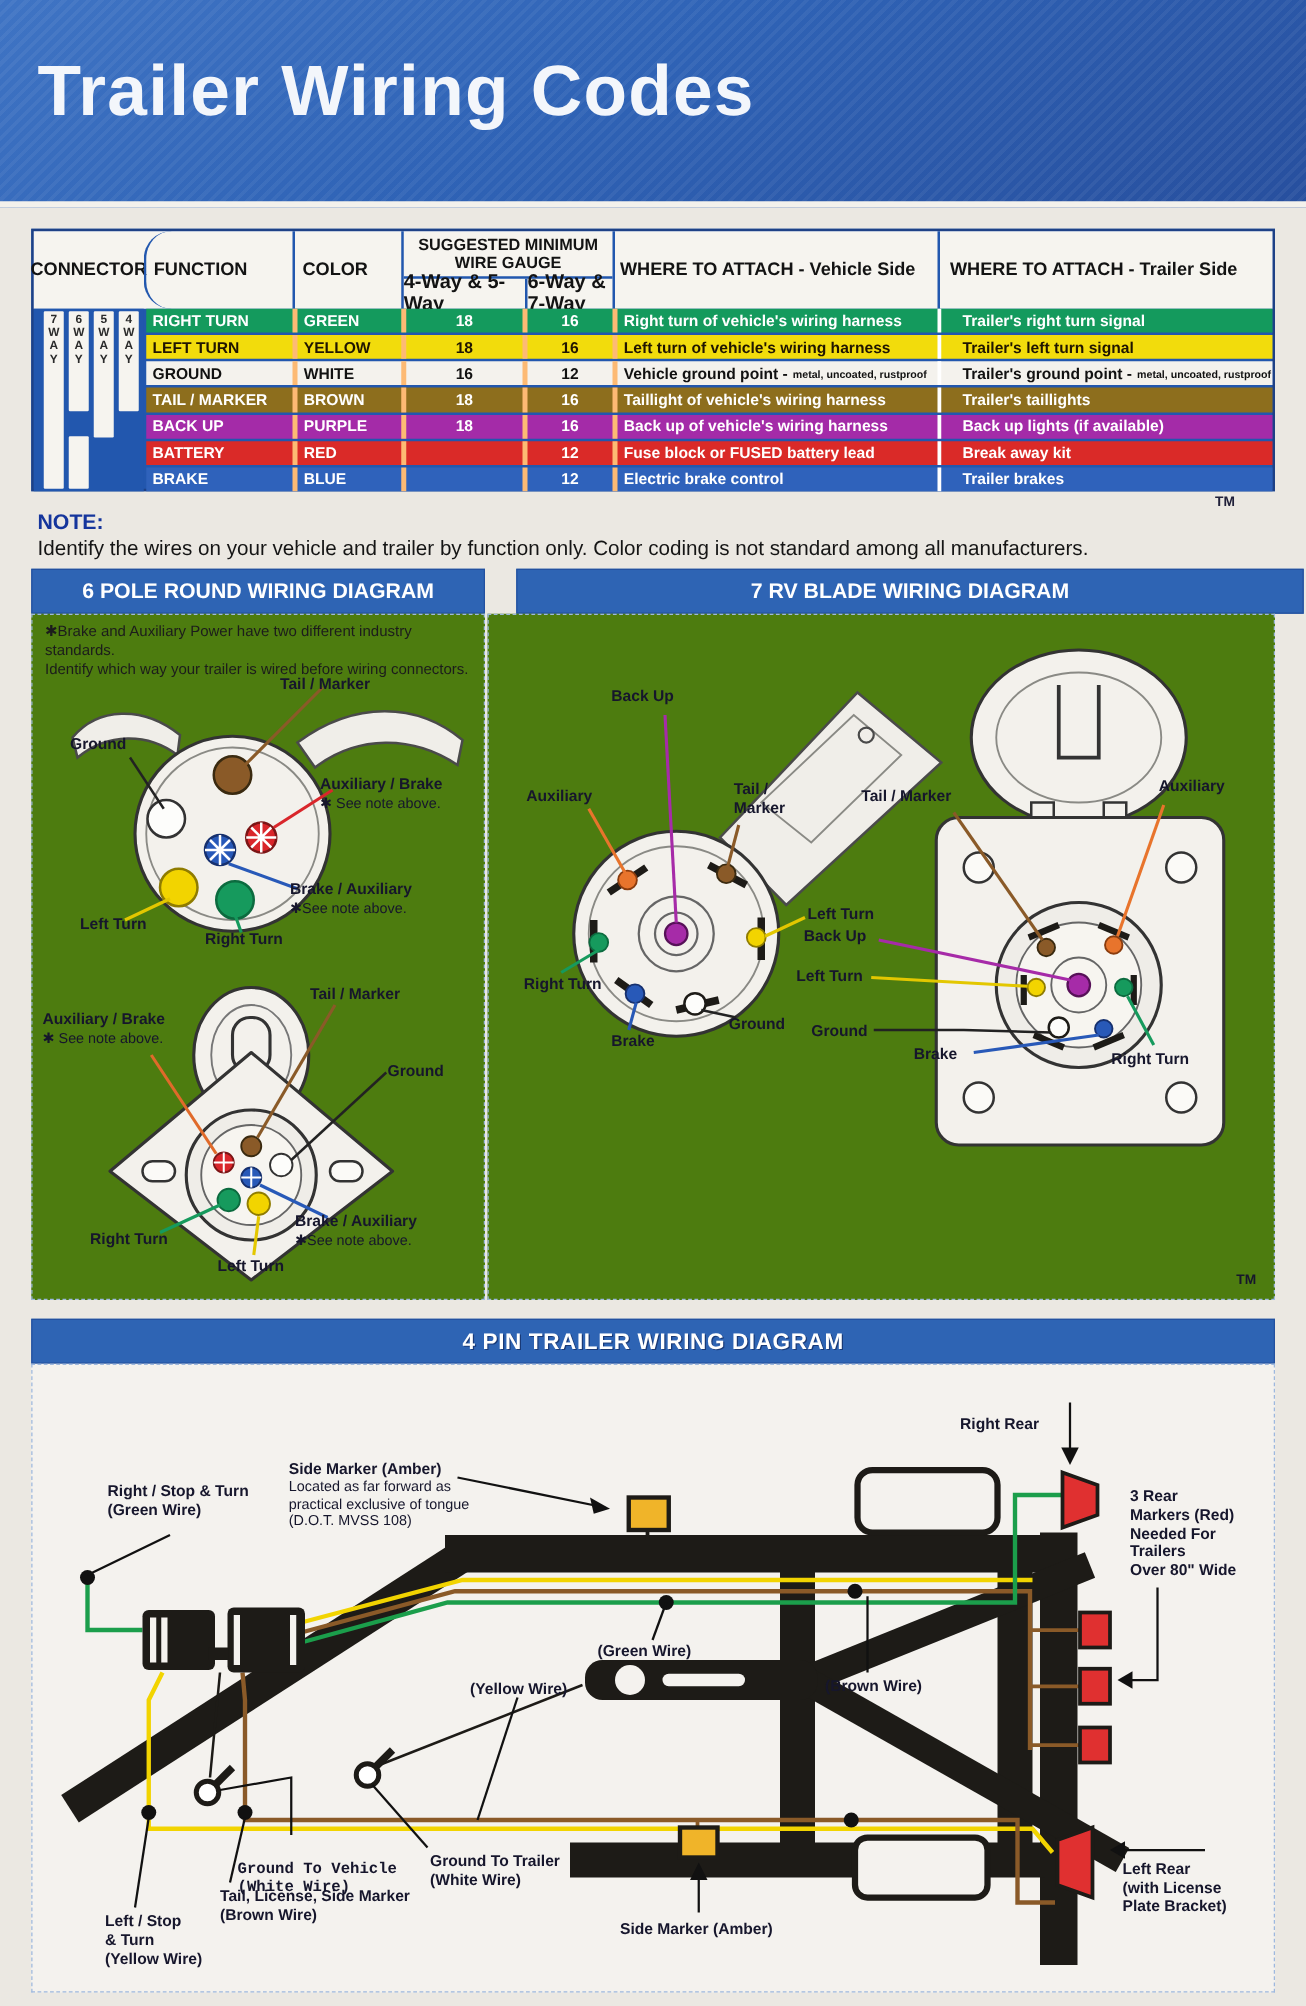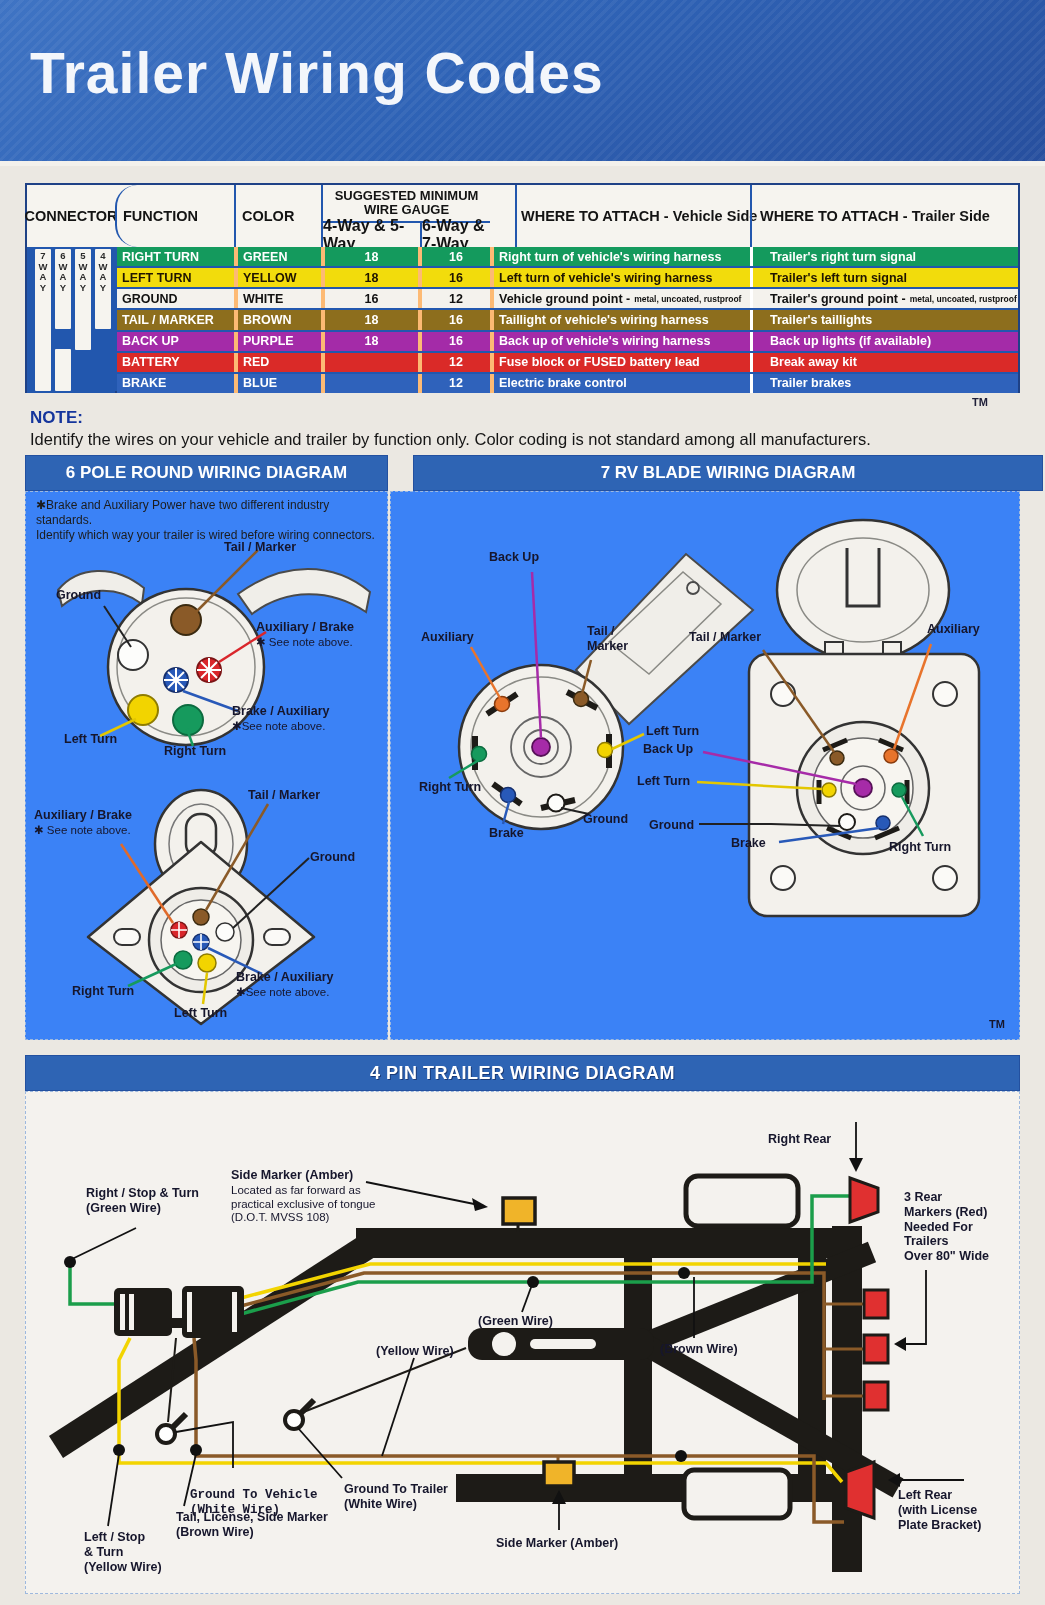--- a/index.html
+++ b/index.html
@@ -53,21 +53,21 @@
 
   
   .notelabel{position:absolute;left:30px;top:408px;font-size:17px;font-weight:bold;color:#15359c;}
   .notetext{position:absolute;left:30px;top:430px;font-size:16.5px;color:#151515;}
 
   
   .midwrap{position:absolute;left:25px;top:455px;width:995px;height:585px;}
   .phead{position:absolute;top:0;height:36px;background:#2e64b4;border:1px solid #23509f;
     box-sizing:border-box;color:#fff;font-weight:bold;font-size:17px;
     display:flex;align-items:center;justify-content:center;}
-  .pbody{position:absolute;top:36px;height:549px;background:#3b82f6;
+  .pbody{position:absolute;top:36px;height:549px;background:#4d7c0f;
     border:1px dashed #9db8de;box-sizing:border-box;}
   .dlabel{position:absolute;font-weight:bold;font-size:12.5px;color:#16162c;
     white-space:pre-line;line-height:1.18;}
   .dnote{font-weight:normal;font-size:11.5px;}
   .panelnote{position:absolute;left:10px;top:6px;width:348px;font-size:12px;color:#1c1c1c;line-height:1.25;}
 
   
   .bothead{position:absolute;left:25px;top:1055px;width:995px;height:36px;background:#2e64b4;
     border:1px solid #23509f;box-sizing:border-box;color:#fff;font-weight:bold;font-size:18px;
     display:flex;align-items:center;justify-content:center;letter-spacing:.5px;
@@ -90,21 +90,21 @@
     <div class="hcell first" style="left:0;top:0;width:88px;height:62px;">CONNECTOR</div>
     <div class="hcell" style="left:88px;top:0;width:119px;height:62px;justify-content:flex-start;padding-left:6px;border-radius:22px;">FUNCTION</div>
     <div class="hcell" style="left:207px;top:0;width:87px;height:62px;justify-content:flex-start;padding-left:6px;">COLOR</div>
     <div class="gaugegrp">
       <div class="gtitle">SUGGESTED MINIMUM WIRE GAUGE</div>
       <div class="gsub">
         <div class="gs1">4-Way &amp; 5-Way</div>
         <div class="gs2">6-Way &amp; 7-Way</div>
       </div>
     </div>
-    <div class="hcell" style="left:488px;top:0;width:256px;height:62px;justify-content:flex-start;padding-left:4px;">WHERE TO ATTACH - Vehicle Side</div>
+    <div class="hcell" style="left:463px;top:0;width:256px;height:62px;justify-content:flex-start;padding-left:4px;">WHERE TO ATTACH - Vehicle Side</div>
     <div class="hcell" style="left:723px;top:0;width:268px;height:62px;justify-content:flex-start;padding-left:8px;">WHERE TO ATTACH - Trailer Side</div>
   </div>
 
   <div class="connbody">
     <div class="cbar" style="left:8px;top:2px;height:142px;">7
 W
 A
 Y</div>
     <div class="cbar" style="left:28px;top:2px;height:80px;">6
 W

